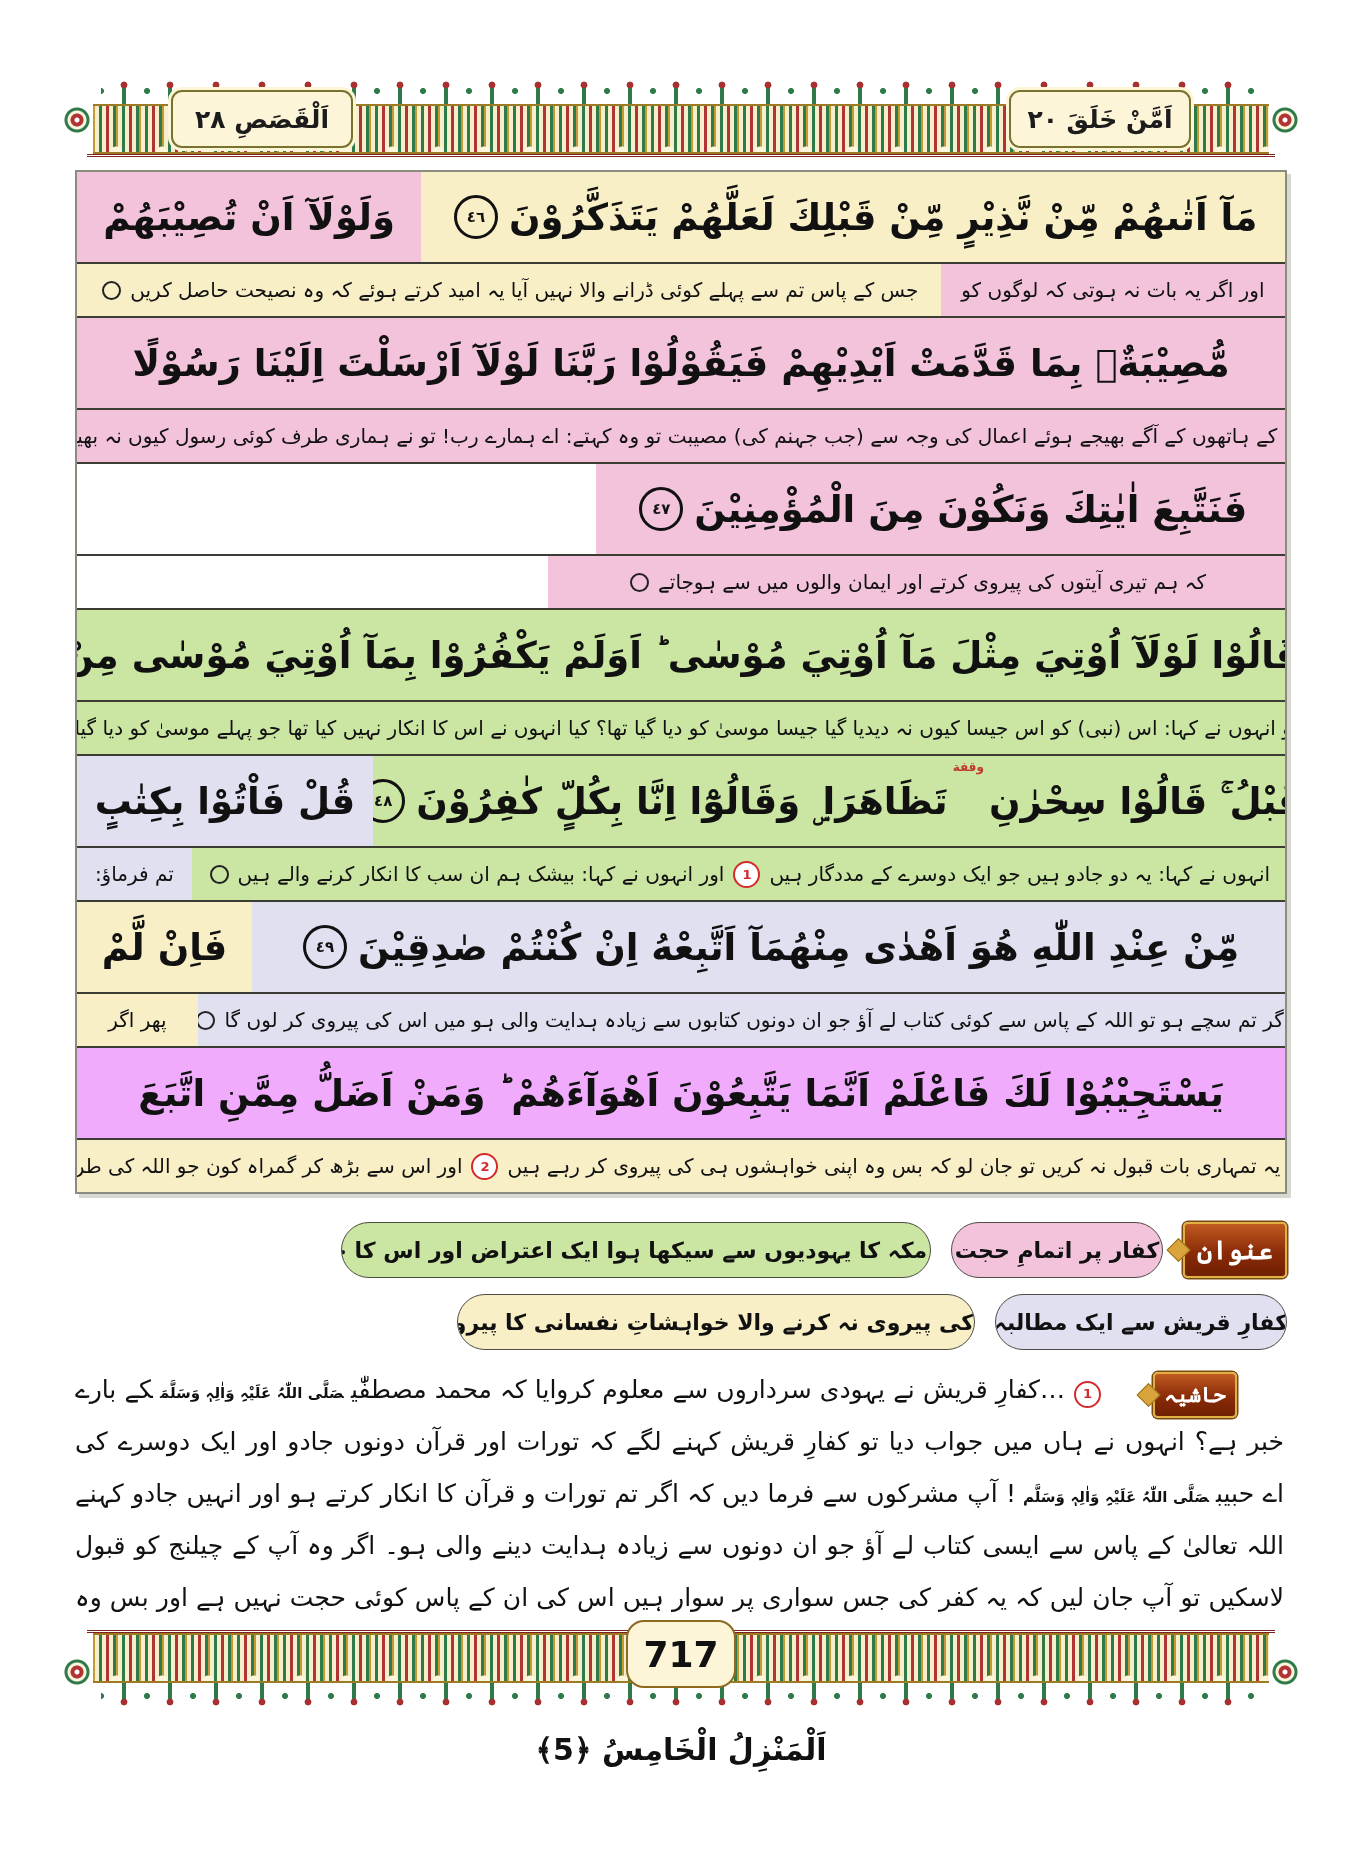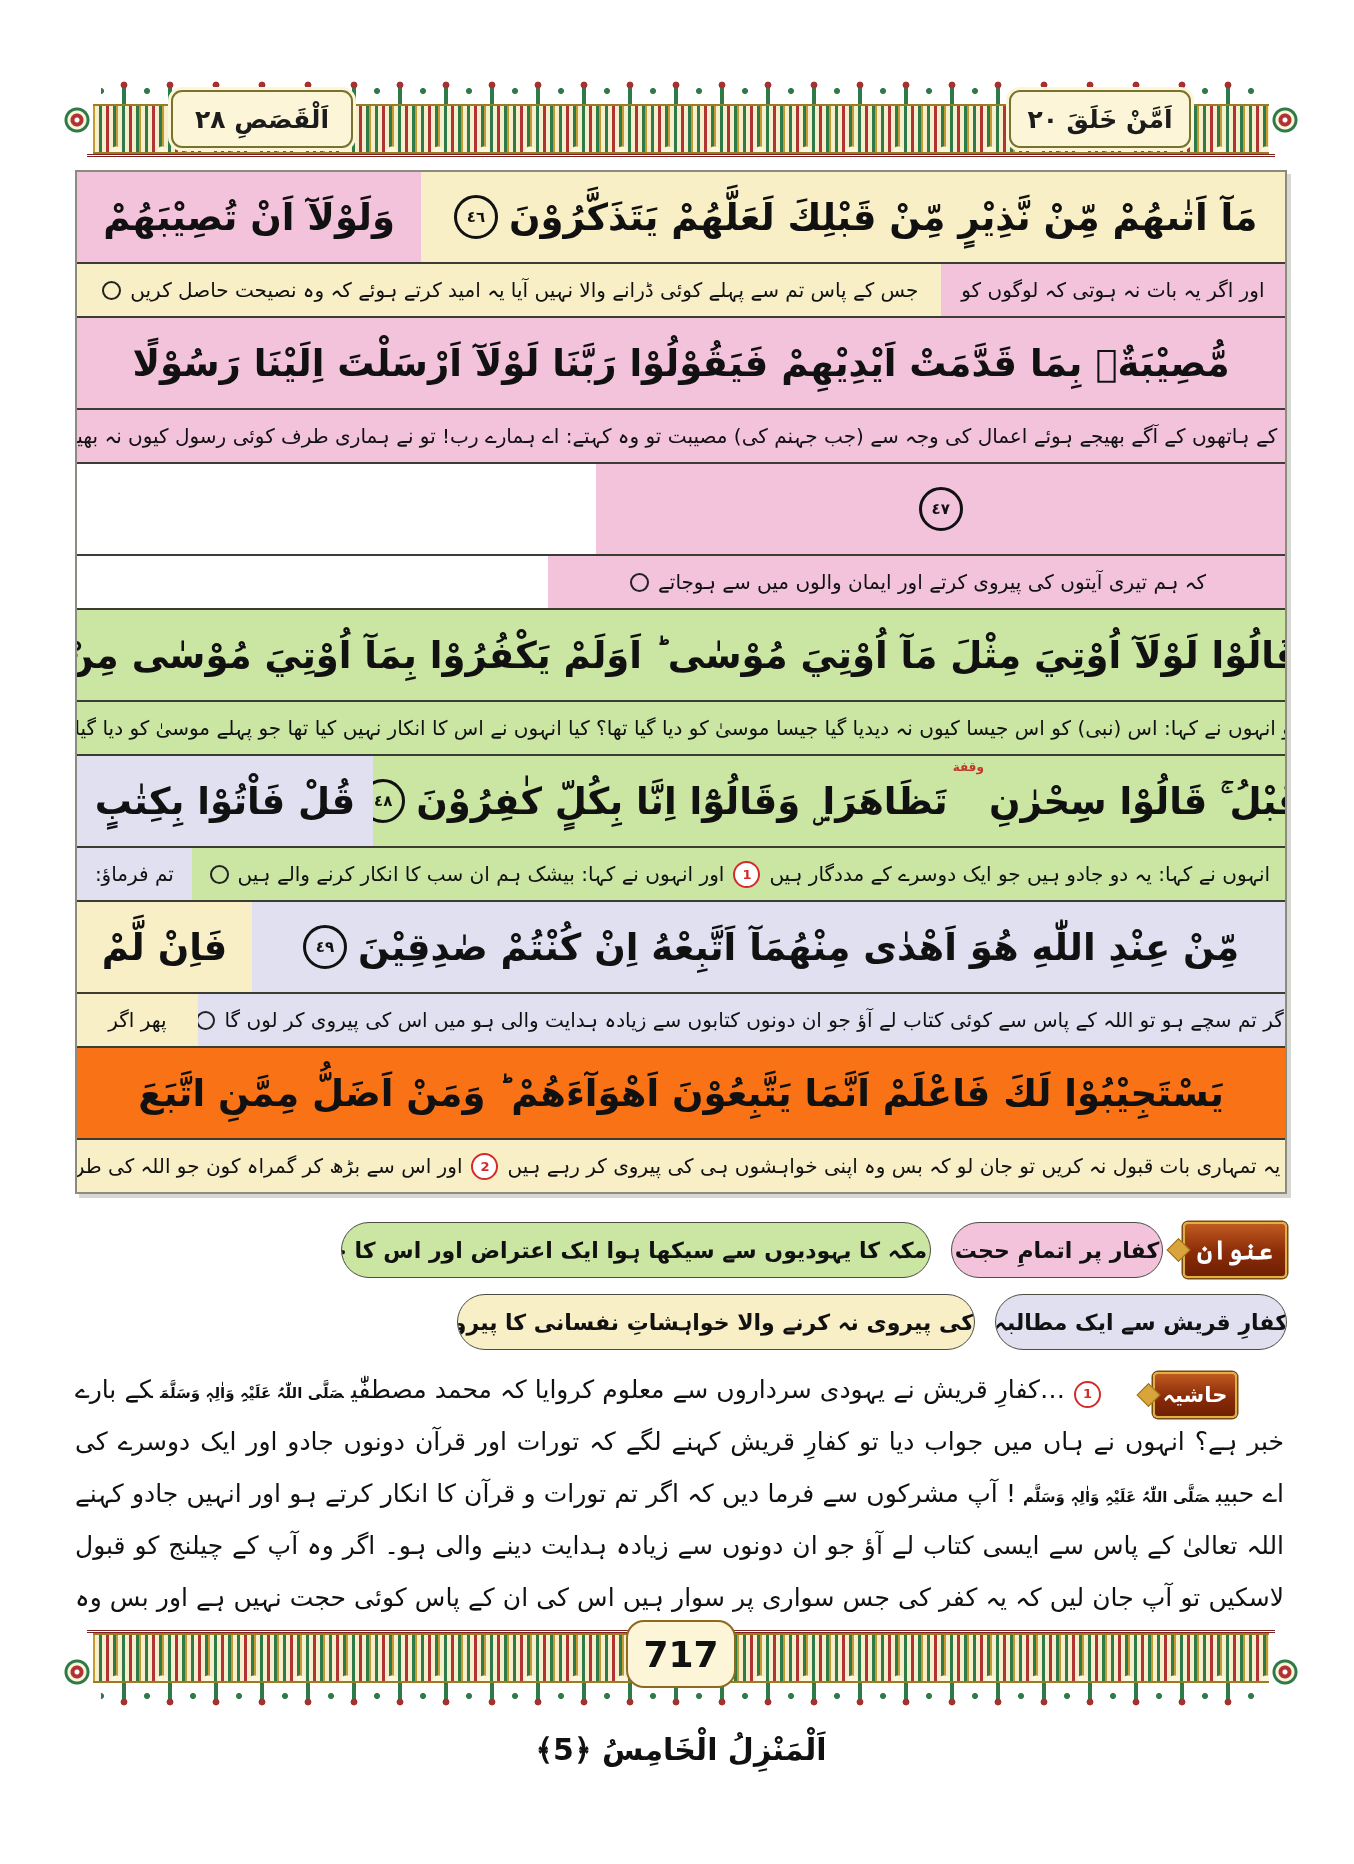--- a/index.html
+++ b/index.html
@@ -55,21 +55,21 @@
        border:2px solid #e0b045;border-radius:5px;box-shadow:0 0 0 1.5px #7a4a10;}
   .tag::before{content:"";position:absolute;left:-15px;top:50%;width:15px;height:15px;background:#d9a43c;
        transform:translateY(-50%) rotate(45deg);border:1.5px solid #9a7018;}
   .tag.unwan{width:100px;height:52px;font-size:26px;font-family:Liberation Serif, serif;}
   .pill{display:flex;align-items:center;justify-content:center;height:56px;flex:none;
         border:1.8px solid #4c4c44;border-radius:30px;font-size:22px;font-weight:bold;
         padding:0 18px;box-sizing:border-box;overflow:hidden;white-space:nowrap;}
 
   
   .footnote{position:relative;margin-top:14px;}
-  .tag.hashiya{position:absolute;top:8px;right:50px;width:80px;height:42px;font-size:21px;z-index:2;}
+  .tag.hashiya{position:absolute;top:8px;right:50px;width:80px;height:42px;font-size:21px;z-index:2;font-family:Liberation Serif, serif;}
   .fn-line{font-size:25px;line-height:52px;text-align:justify;text-align-last:justify;height:52px;overflow:hidden;}
   .fn-line.first{padding-right:180px;}
   .fn-line.center{text-align:center;text-align-last:center;}
   .hon{font-size:15px;font-weight:bold;margin:0 4px;}
 
   .bottom-band{margin-top:6px;position:relative;}
   .manzil{text-align:center;font-size:30px;font-weight:bold;margin-top:14px;}
 </style>
 </head>
 <body>
@@ -109,20 +109,21 @@
             <span class="txt">مُّصِيْبَةٌۢ بِمَا قَدَّمَتْ اَيْدِيْهِمْ فَيَقُوْلُوْا رَبَّنَا لَوْلَآ اَرْسَلْتَ اِلَيْنَا رَسُوْلًا</span>
           </div>
         </div>
         <div class="row urdu">
           <div class="seg" style="background: rgb(243, 195, 220); width: 100%;">
             <span class="txt">ان کے ہاتھوں کے آگے بھیجے ہوئے اعمال کی وجہ سے (جب جہنم کی) مصیبت تو وہ کہتے: اے ہمارے رب! تو نے ہماری طرف کوئی رسول کیوں نہ بھیجا</span>
           </div>
         </div>
         <div class="row arabic">
           <div class="seg" style="background: rgb(243, 195, 220); width: 57%;">
+            <span class="txt">فَنَتَّبِعَ اٰيٰتِكَ وَنَكُوْنَ مِنَ الْمُؤْمِنِيْنَ</span>
             <span class="vmark">٤٧</span>
           </div>
         </div>
         <div class="row urdu">
           <div class="seg" style="background: rgb(243, 195, 220); width: 61%;">
             <span class="txt">کہ ہم تیری آیتوں کی پیروی کرتے اور ایمان والوں میں سے ہوجاتے</span>
             <span class="omark"></span>
           </div>
         </div>
         <div class="row arabic">
@@ -169,21 +170,21 @@
         <div class="row urdu">
           <div class="seg" style="background: rgb(225, 224, 241); width: 90%;">
             <span class="txt">اگر تم سچے ہو تو اللہ کے پاس سے کوئی کتاب لے آؤ جو ان دونوں کتابوں سے زیادہ ہدایت والی ہو میں اس کی پیروی کر لوں گا</span>
             <span class="omark"></span>
           </div>
           <div class="seg" style="background: rgb(249, 239, 198); width: 10%;">
             <span class="txt">پھر اگر</span>
           </div>
         </div>
         <div class="row arabic">
-          <div class="seg" style="background: #f97316; width: 100%;">
+          <div class="seg" style="background: #f0abfc; width: 100%;">
             <span class="txt">يَسْتَجِيْبُوْا لَكَ فَاعْلَمْ اَنَّمَا يَتَّبِعُوْنَ اَهْوَآءَهُمْ ؕ وَمَنْ اَضَلُّ مِمَّنِ اتَّبَعَ</span>
           </div>
         </div>
         <div class="row urdu">
           <div class="seg" style="background: rgb(249, 239, 198); width: 100%;">
             <span class="txt">وہ یہ تمہاری بات قبول نہ کریں تو جان لو کہ بس وہ اپنی خواہشوں ہی کی پیروی کر رہے ہیں</span>
             <span class="fmark">2</span>
             <span class="txt">اور اس سے بڑھ کر گمراہ کون جو اللہ کی طرف</span>
           </div>
         </div>

